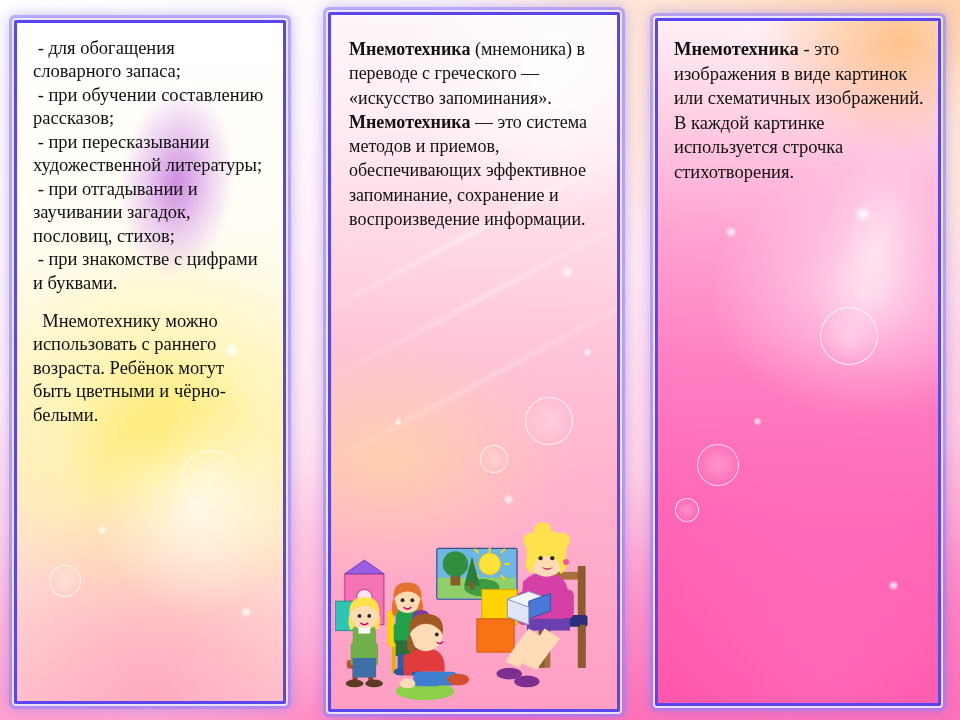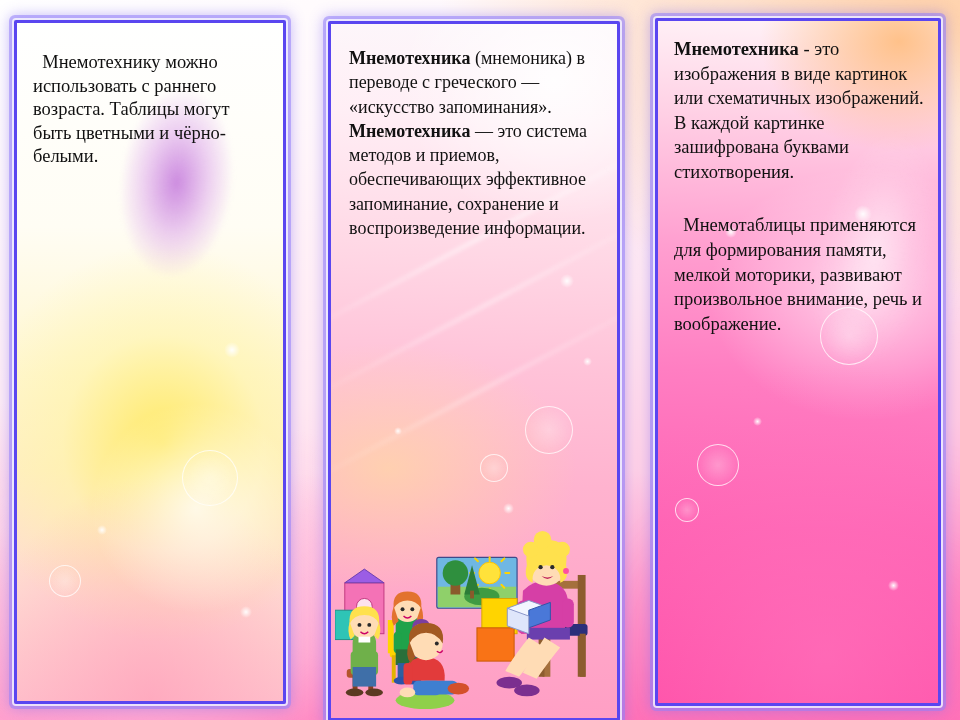--- a/index.html
+++ b/index.html
@@ -93,21 +93,20 @@
     background: radial-gradient(closest-side, rgba(255,255,255,0.75), rgba(255,255,255,0));
   }
 
   
   #panel-2 {
     left: 328px; top: 12px; width: 292px; height: 700px;
     background:
       radial-gradient(90% 35% at 78% 8%, rgba(255,255,255,0.9) 0%, rgba(255,255,255,0) 60%),
       radial-gradient(110% 30% at 20% 64%, rgba(255,230,150,0.55) 0%, rgba(255,255,255,0) 60%),
       linear-gradient(182deg, #fdf7fb 0%, #ffeef5 14%, #ffd9e6 32%, #ffc2d8 50%, #ffb3cf 66%, #ff9ec4 100%);
-    margin-top: 9px;
   }
   #panel-2 .streak {
     position: absolute;
     background: linear-gradient(90deg, rgba(255,255,255,0), rgba(255,255,255,0.8), rgba(255,255,255,0));
     height: 3px;
     filter: blur(2px);
   }
   #panel-2 .st-1 { left: -20%; top: 30%; width: 150%; transform: rotate(-28deg); }
   #panel-2 .st-2 { left: -20%; top: 40%; width: 150%; transform: rotate(-28deg); opacity: .7; }
   #panel-2 .st-3 { left: -20%; top: 52%; width: 150%; transform: rotate(-28deg); opacity: .55; }
@@ -197,22 +196,27 @@
       <div class="petal"></div>
       <div class="glow-1"></div>
       <div class="bubble" style="left:62%;top:63%;width:54px;height:54px;"></div>
       <div class="bubble" style="left:12%;top:80%;width:30px;height:30px;"></div>
       <div class="dot" style="left:78%;top:47%;width:16px;height:16px;"></div>
       <div class="dot" style="left:30%;top:74%;width:10px;height:10px;"></div>
       <div class="dot" style="left:84%;top:86%;width:12px;height:12px;"></div>
     </div>
     <div class="panel-inner">
       <div class="panel-content">
+        <p class="body-text"> - для обогащения словарного запаса;
+ - при обучении составлению рассказов;
+ - при пересказывании художественной литературы;
+ - при отгадывании и заучивании загадок, пословиц, стихов;
+ - при знакомстве с цифрами и буквами.</p>
         <span class="para-gap"></span>
-        <p class="body-text">  Мнемотехнику можно использовать с раннего возраста. Таблицы могут быть цветными и чёрно-белыми.</p>
+        <p class="body-text">  Мнемотехнику можно использовать с раннего возраста. Ребёнок могут быть цветными и чёрно-белыми.</p>
       </div>
     </div>
   </section>
 
   <section class="panel" id="panel-2">
     <div class="panel-bg">
       <div class="streak st-1"></div>
       <div class="streak st-2"></div>
       <div class="streak st-3"></div>
       <div class="bubble" style="left:68%;top:55%;width:46px;height:46px;"></div>
@@ -376,21 +380,20 @@
       <div class="bubble" style="left:58%;top:42%;width:56px;height:56px;"></div>
       <div class="bubble" style="left:14%;top:62%;width:40px;height:40px;"></div>
       <div class="bubble" style="left:6%;top:70%;width:22px;height:22px;"></div>
       <div class="dot" style="left:24%;top:30%;width:12px;height:12px;"></div>
       <div class="dot" style="left:70%;top:27%;width:18px;height:18px;"></div>
       <div class="dot" style="left:34%;top:58%;width:9px;height:9px;"></div>
       <div class="dot" style="left:82%;top:82%;width:11px;height:11px;"></div>
     </div>
     <div class="panel-inner" style="padding:16px 14px 10px 16px;">
       <div class="panel-content">
-        <p class="body-text p3"><span class="lead-bold">Мнемотехника</span><span> - это изображения в виде картинок или схематичных изображений. В каждой картинке зашифрована буквами стихотворения.</span></p>
+        <p class="body-text p3"><span class="lead-bold">Мнемотехника</span><span> - это изображения в виде картинок или схематичных изображений. В каждой картинке используется строчка стихотворения.</span></p>
         <span class="para-gap"></span>
         <span class="para-gap"></span>
-        <p class="body-text p3">  Мнемотаблицы применяются для формирования памяти, мелкой моторики, развивают произвольное внимание, речь и воображение.</p>
       </div>
     </div>
   </section>
 
 </div>
 
 </body></html>

